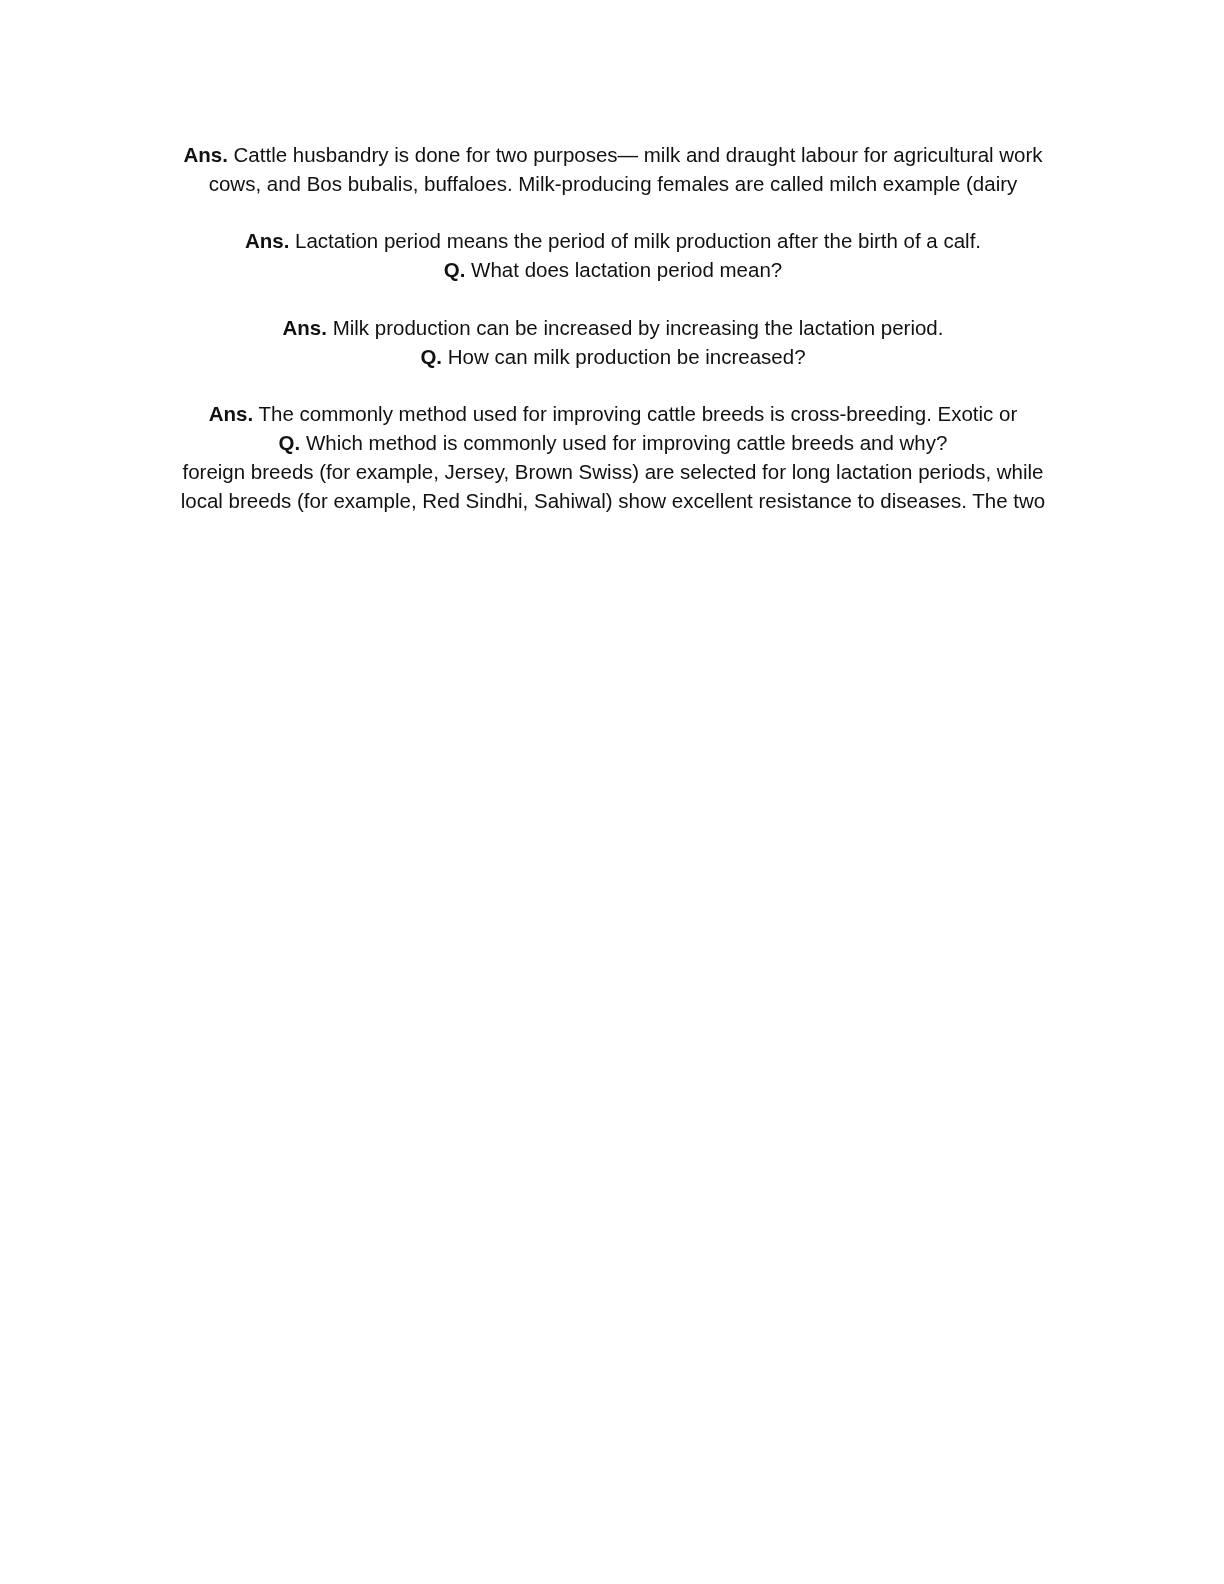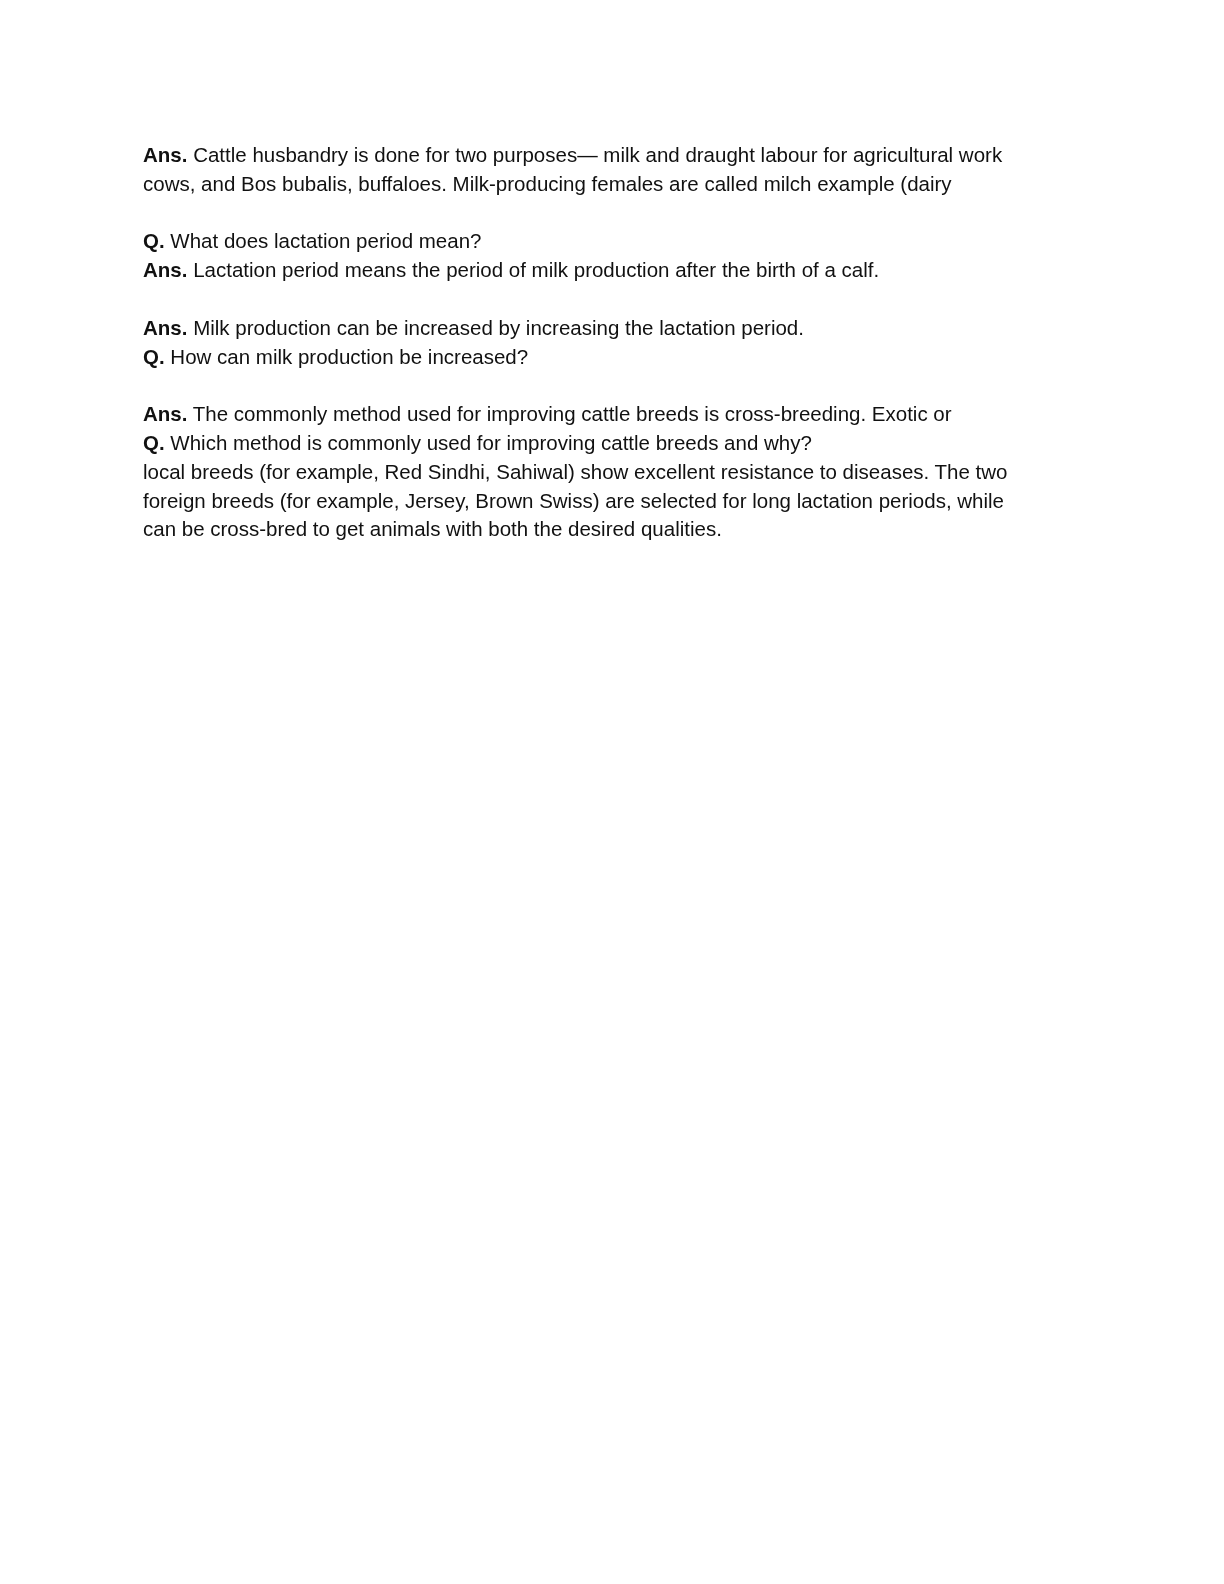--- a/index.html
+++ b/index.html
@@ -19,20 +19,21 @@
       position: absolute;
       left: 143px;
       top: 141px;
       width: 940px;
     }
     .line {
       font-size: 20.5px;
       line-height: 28.8px;
       height: 28.8px;
       white-space: nowrap;
+      text-align: center;
     }
     .gap {
       height: 28.8px;
     }
     .lbl {
       font-weight: bold;
     }
   </style>
 </head>
 <body>
@@ -40,34 +41,33 @@
 <div class="page">
 
   <div>
     <div class="line"><span class="lbl">Ans.</span><span> Cattle husbandry is done for two purposes— milk and draught labour for agricultural work</span></div>
     <div class="line">cows, and Bos bubalis, buffaloes. Milk-producing females are called milch example (dairy</div>
   </div>
 
   <div class="gap"></div>
 
   <div>
+    <div class="line"><span class="lbl">Ans.</span><span> Lactation period means the period of milk production after the birth of a calf.</span></div>
     <div class="line"><span class="lbl">Q.</span><span> What does lactation period mean?</span></div>
-    <div class="line"><span class="lbl">Ans.</span><span> Lactation period means the period of milk production after the birth of a calf.</span></div>
   </div>
 
   <div class="gap"></div>
 
   <div>
     <div class="line"><span class="lbl">Ans.</span><span> Milk production can be increased by increasing the lactation period.</span></div>
     <div class="line"><span class="lbl">Q.</span><span> How can milk production be increased?</span></div>
   </div>
 
   <div class="gap"></div>
 
   <div>
     <div class="line"><span class="lbl">Ans.</span><span> The commonly method used for improving cattle breeds is cross-breeding. Exotic or</span></div>
     <div class="line"><span class="lbl">Q.</span><span> Which method is commonly used for improving cattle breeds and why?</span></div>
+    <div class="line">foreign breeds (for example, Jersey, Brown Swiss) are selected for long lactation periods, while</div>
     <div class="line">local breeds (for example, Red Sindhi, Sahiwal) show excellent resistance to diseases. The two</div>
-    <div class="line">foreign breeds (for example, Jersey, Brown Swiss) are selected for long lactation periods, while</div>
-    <div class="line">can be cross-bred to get animals with both the desired qualities.</div>
   </div>
 
 </div>
 
 </body></html>

